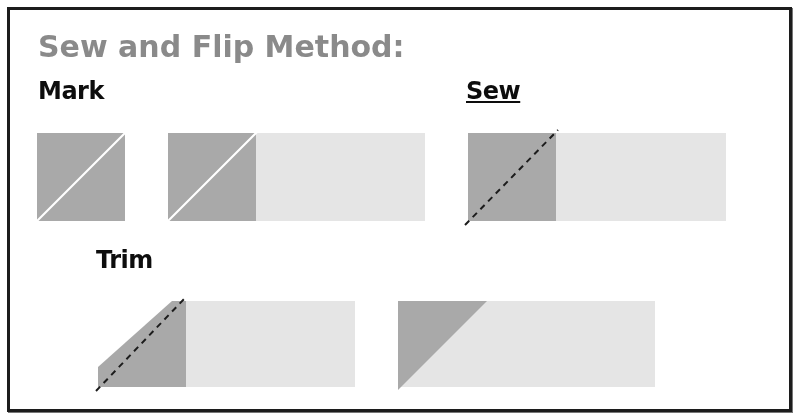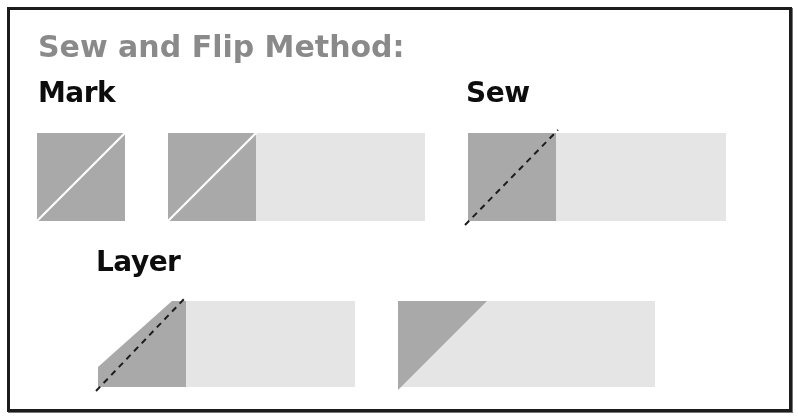--- a/index.html
+++ b/index.html
@@ -26,26 +26,26 @@
     box-shadow:1px 1px 0 #777;
     background:var(--background);
   }
   .title{
     position:absolute;left:38px;top:32px;
     font-size:30px;font-weight:bold;line-height:1;
     color:var(--title-text);letter-spacing:0px;white-space:nowrap;
   }
   .step-label{
     position:absolute;
-    font-size:28px;font-weight:bold;line-height:1;
+    font-size:24px;font-weight:bold;line-height:1;
     color:var(--label-text);letter-spacing:-0.5px;white-space:nowrap;
   }
   .lbl-mark {left:38px; top:79px;}
   .lbl-layer{left:166px;top:79px;}
-  .lbl-sew  {left:466px;top:79px;}
+  .lbl-sew  {left:466px;top:79px;text-decoration:underline;}
   .lbl-trim {left:96px; top:248px;}
   .lbl-press{left:396px;top:248px;}
   .graphic{position:absolute;display:block;}
   svg{overflow:visible;display:block;}
   .g-mark {left:37px; top:133px;}
   .g-layer{left:168px;top:133px;}
   .g-sew  {left:468px;top:133px;}
   .g-trim {left:98px; top:301px;}
   .g-press{left:398px;top:301px;}
   .fill-dark{fill:var(--fabric-dark);}
@@ -73,21 +73,21 @@
     <line class="mark-line" x1="-1" y1="89" x2="89" y2="-1"></line>
   </svg>
 
   <div class="step-label lbl-sew">Sew</div>
   <svg class="graphic g-sew" width="258" height="88" viewBox="0 0 258 88">
     <rect class="fill-light" x="88" y="0" width="170" height="88"></rect>
     <rect class="fill-dark" x="0" y="0" width="88" height="88"></rect>
     <line class="stitch" x1="-3" y1="92" x2="90" y2="-3"></line>
   </svg>
 
-  <div class="step-label lbl-trim">Layer</div>
+  <div class="step-label lbl-trim">Trim</div>
   <svg class="graphic g-trim" width="257" height="86" viewBox="0 0 257 86">
     <rect class="fill-light" x="88" y="0" width="169" height="86"></rect>
     <polygon class="fill-dark" points="0,86 0,66 74,0 88,0 88,86"></polygon>
     <line class="stitch" x1="-2" y1="90" x2="87" y2="-3"></line>
   </svg>
 
   <svg class="graphic g-press" width="257" height="90" viewBox="0 0 257 90">
     <rect class="fill-light" x="0" y="0" width="257" height="86"></rect>
     <polygon class="fill-dark" points="0,0 89,0 0,89"></polygon>
   </svg>

